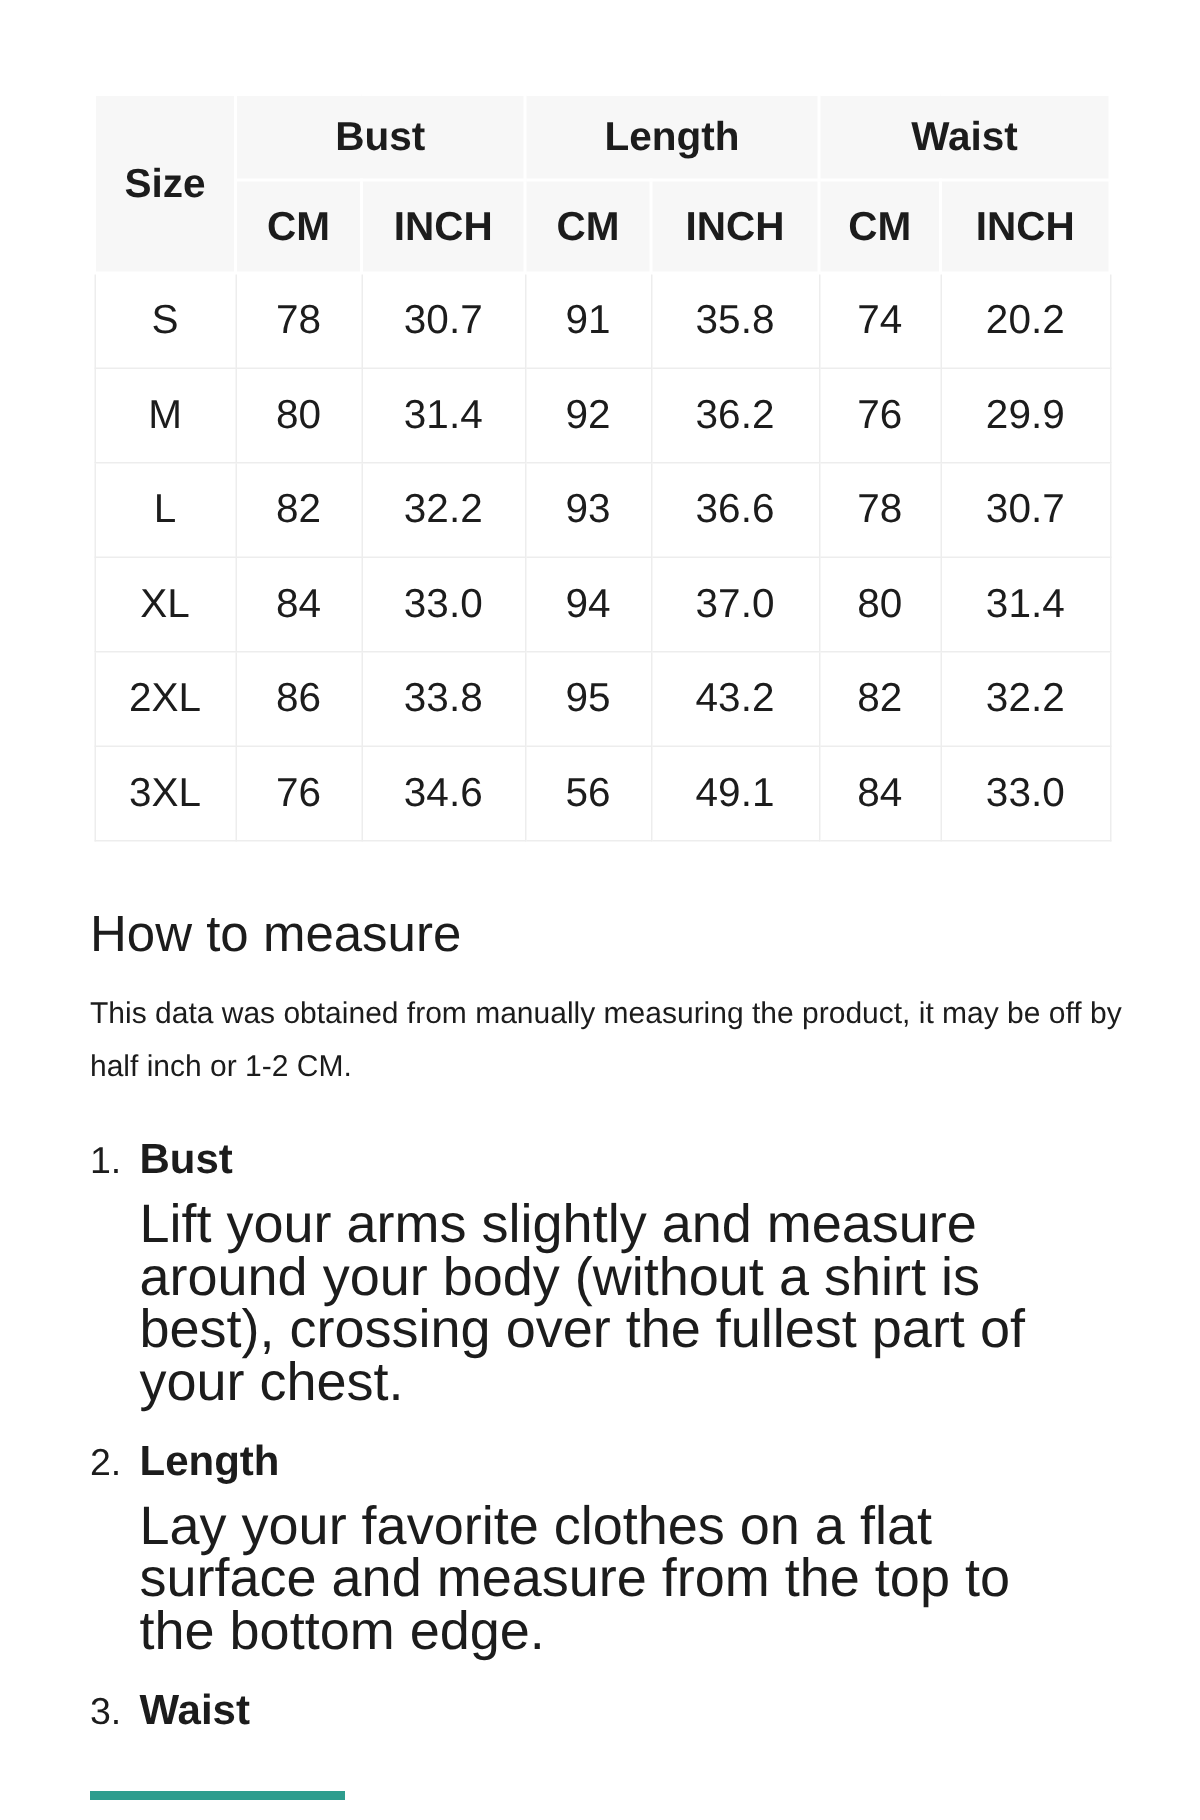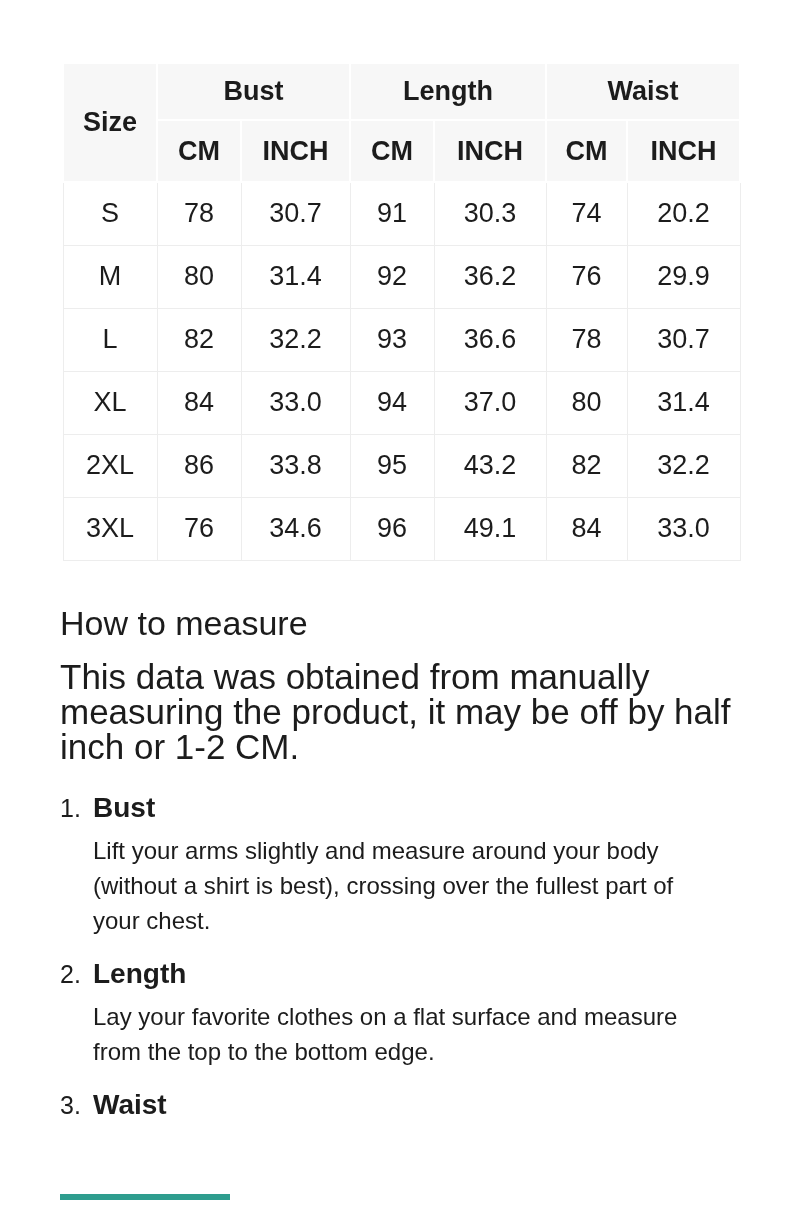--- a/index.html
+++ b/index.html
@@ -48,21 +48,21 @@
 
   
   .howto-heading{
     font-size:34px;
     font-weight:normal;
     margin:42px 0 0 0;
     line-height:40px;
   }
   .howto-intro{
     margin:16px 0 0 0;
-    font-size:35px;
+    font-size:20px;
     line-height:35px;
     width:712px;
   }
   .steps{margin-top:15px;}
   .step-head{
     display:flex;
     align-items:baseline;
     margin-top:11px;
   }
   .step-head.first{margin-top:26px;}
@@ -71,21 +71,21 @@
     width:33px;
     flex:none;
   }
   .step-term{
     font-size:28px;
     font-weight:bold;
     line-height:35px;
   }
   .step-desc{
     margin:8px 0 18px 33px;
-    font-size:24px;
+    font-size:36px;
     line-height:35px;
     width:625px;
   }
 
   .accent-bar{
     position:absolute;
     left:60px;
     top:1194px;
     width:170px;
     height:6px;
@@ -123,21 +123,21 @@
           <th>CM</th>
           <th>INCH</th>
         </tr>
       </thead>
       <tbody>
         <tr>
           <td>S</td>
           <td>78</td>
           <td>30.7</td>
           <td>91</td>
-          <td>30.3</td>
+          <td>35.8</td>
           <td>74</td>
           <td>20.2</td>
         </tr>
         <tr>
           <td>M</td>
           <td>80</td>
           <td>31.4</td>
           <td>92</td>
           <td>36.2</td>
           <td>76</td>
@@ -167,21 +167,21 @@
           <td>33.8</td>
           <td>95</td>
           <td>43.2</td>
           <td>82</td>
           <td>32.2</td>
         </tr>
         <tr>
           <td>3XL</td>
           <td>76</td>
           <td>34.6</td>
-          <td>96</td>
+          <td>56</td>
           <td>49.1</td>
           <td>84</td>
           <td>33.0</td>
         </tr>
       </tbody>
     </table>
   </div>
 
   <h2 class="howto-heading">How to measure</h2>
 

